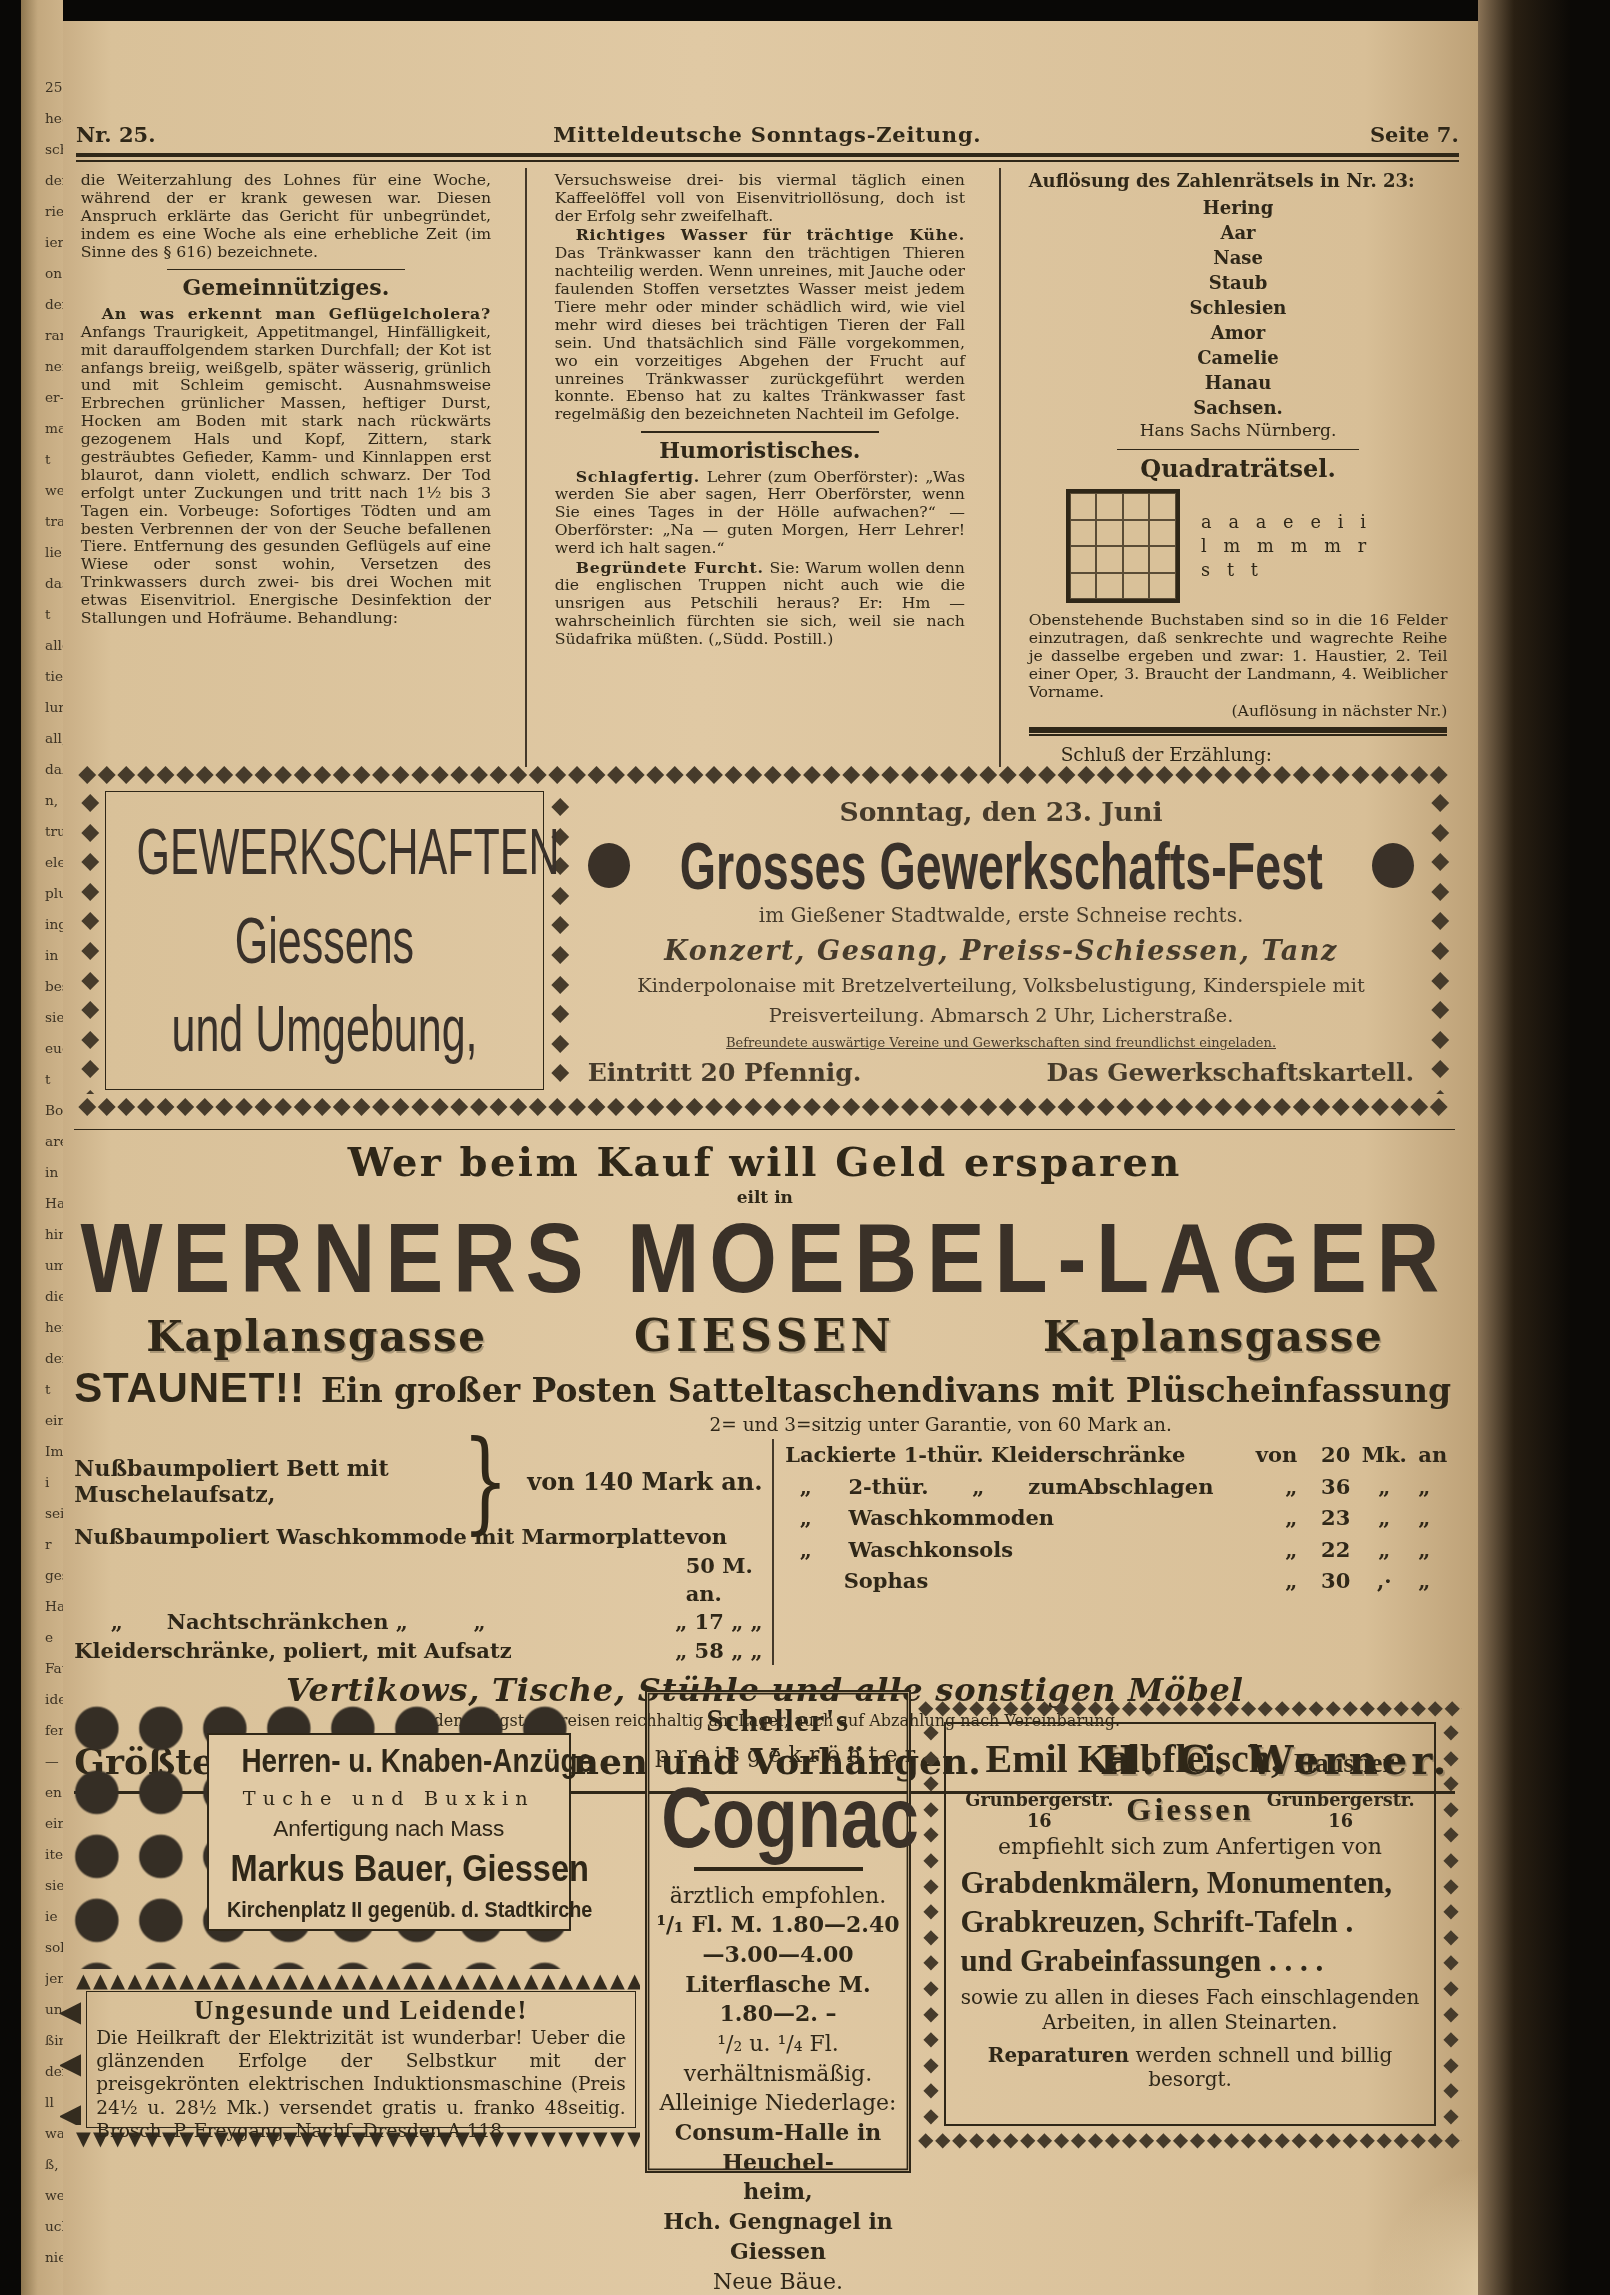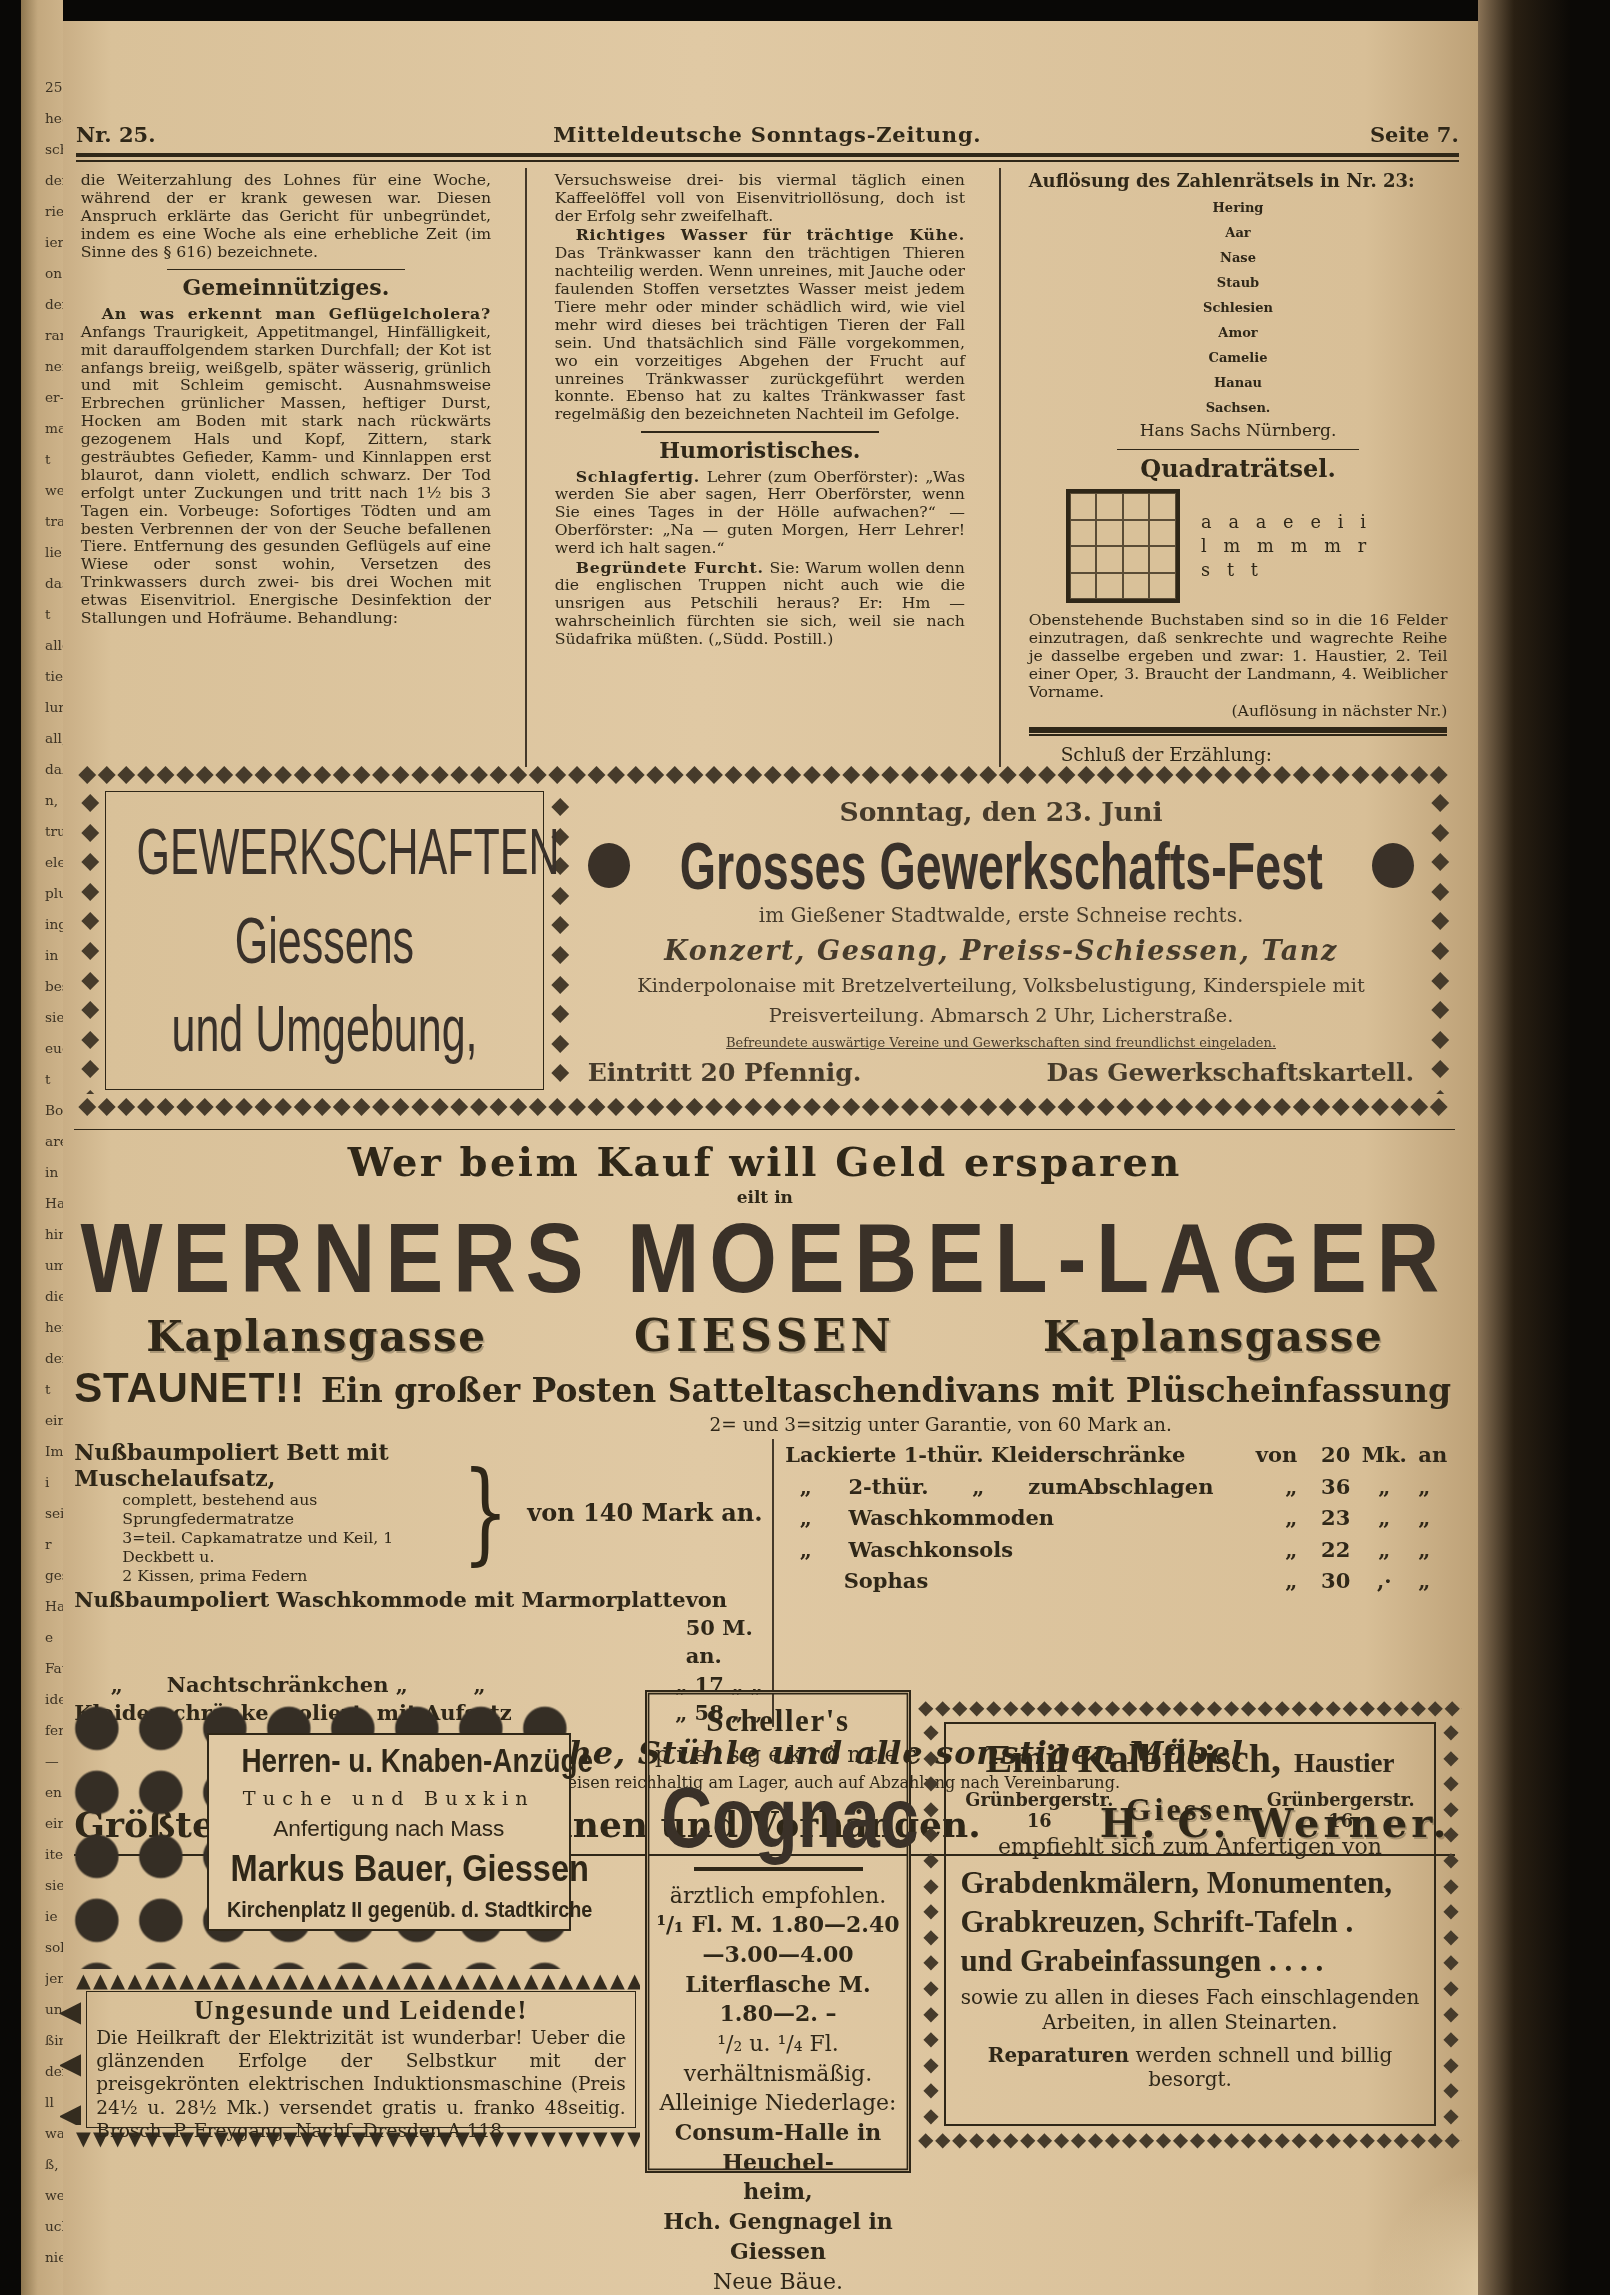--- a/index.html
+++ b/index.html
@@ -29,21 +29,21 @@
   .columns{position:absolute;left:13px;right:19.3px;top:147px;height:599px;display:grid;grid-template-columns:1fr 1.6px 1fr 1.6px 1.02fr;overflow:hidden;gap:23px;}
   .vdiv{background:var(--ink-soft);}
   .col{padding:3.2px 11.3px 0 4.8px;font-size:15.7px;line-height:1.14;text-align:justify;}
   .col p{margin-bottom:1.6px;}
   .lead{font-weight:bold;letter-spacing:0.8px;}
   .mid-rule{width:58%;height:1.6px;background:var(--ink);margin:8px auto 4.8px;}
   .sec-head{font-size:22px;font-weight:bold;text-align:center;margin:1.6px 0 4.8px;}
   .indent{text-indent:21px;}
   
   .sol-title{font-size:18px;font-weight:bold;margin-bottom:3.2px;text-align:left;}
-  .sol-words{text-align:center;font-size:13px;font-weight:bold;line-height:25px;white-space:pre-line;}
+  .sol-words{text-align:center;font-size:18px;font-weight:bold;line-height:25px;white-space:pre-line;}
   .sol-author{text-align:center;font-size:17px;margin-top:1.6px;}
   .quad-head{font-size:24px;font-weight:bold;text-align:center;margin:3.2px 0 6.4px;}
   .quad-row{display:flex;align-items:center;gap:21px;margin:0 0 8px 37px;}
   .qgrid{display:grid;grid-template-columns:repeat(4,26.6px);grid-template-rows:repeat(4,26.6px);border:4px solid var(--ink);background:var(--paper);}
   .qgrid i{border:0.8px solid #5a4c36;}
   .qletters{font-size:17.7px;letter-spacing:5.6px;line-height:24px;white-space:pre-line;}
   .note-right{text-align:right;font-size:15.7px;}
   .bar-rule{height:9.7px;margin:6.4px 0 8px;background:linear-gradient(180deg,var(--ink) 0 5.6px,transparent 5.6px 7.2px,var(--ink) 7.2px 8.9px,transparent 8.9px);}
   .story-label{font-size:18.5px;text-indent:32px;text-align:left;}
   .story-title{font-size:23.4px;font-weight:bold;text-align:center;margin:3.2px 0;}
@@ -343,25 +343,20 @@
       <div class="w-staunet-row">
         <span class="w-staunet">STAUNET!!</span>
         <span class="w-offer">Ein großer Posten Satteltaschendivans mit Plüscheinfassung</span>
       </div>
       <div class="w-offer-sub">2= und 3=sitzig unter Garantie, von 60 Mark an.</div>
       <div class="w-prices">
         <div class="wp-left">
           <div class="wp-row1">
             <div style="flex:1;">
               <div class="wp-name">Nußbaumpoliert Bett mit Muschelaufsatz,</div>
-              <div class="wp-desc">
-                <span>complett, bestehend aus Sprungfedermatratze</span><br>
-                <span>3=teil. Capkamatratze und Keil, 1 Deckbett u.</span><br>
-                <span>2 Kissen, prima Federn</span>
-              </div>
             </div>
             <span class="brace">}</span>
             <span class="wp-price-big">von 140 Mark an.</span>
           </div>
           <div class="wline">
               <span class="nm">Nußbaumpoliert Waschkommode mit Marmorplatte</span>
               <span>von 50 M. an.</span>
             </div>
           <div class="wline">
               <span class="nm">     „      Nachtschränkchen „         „</span>

